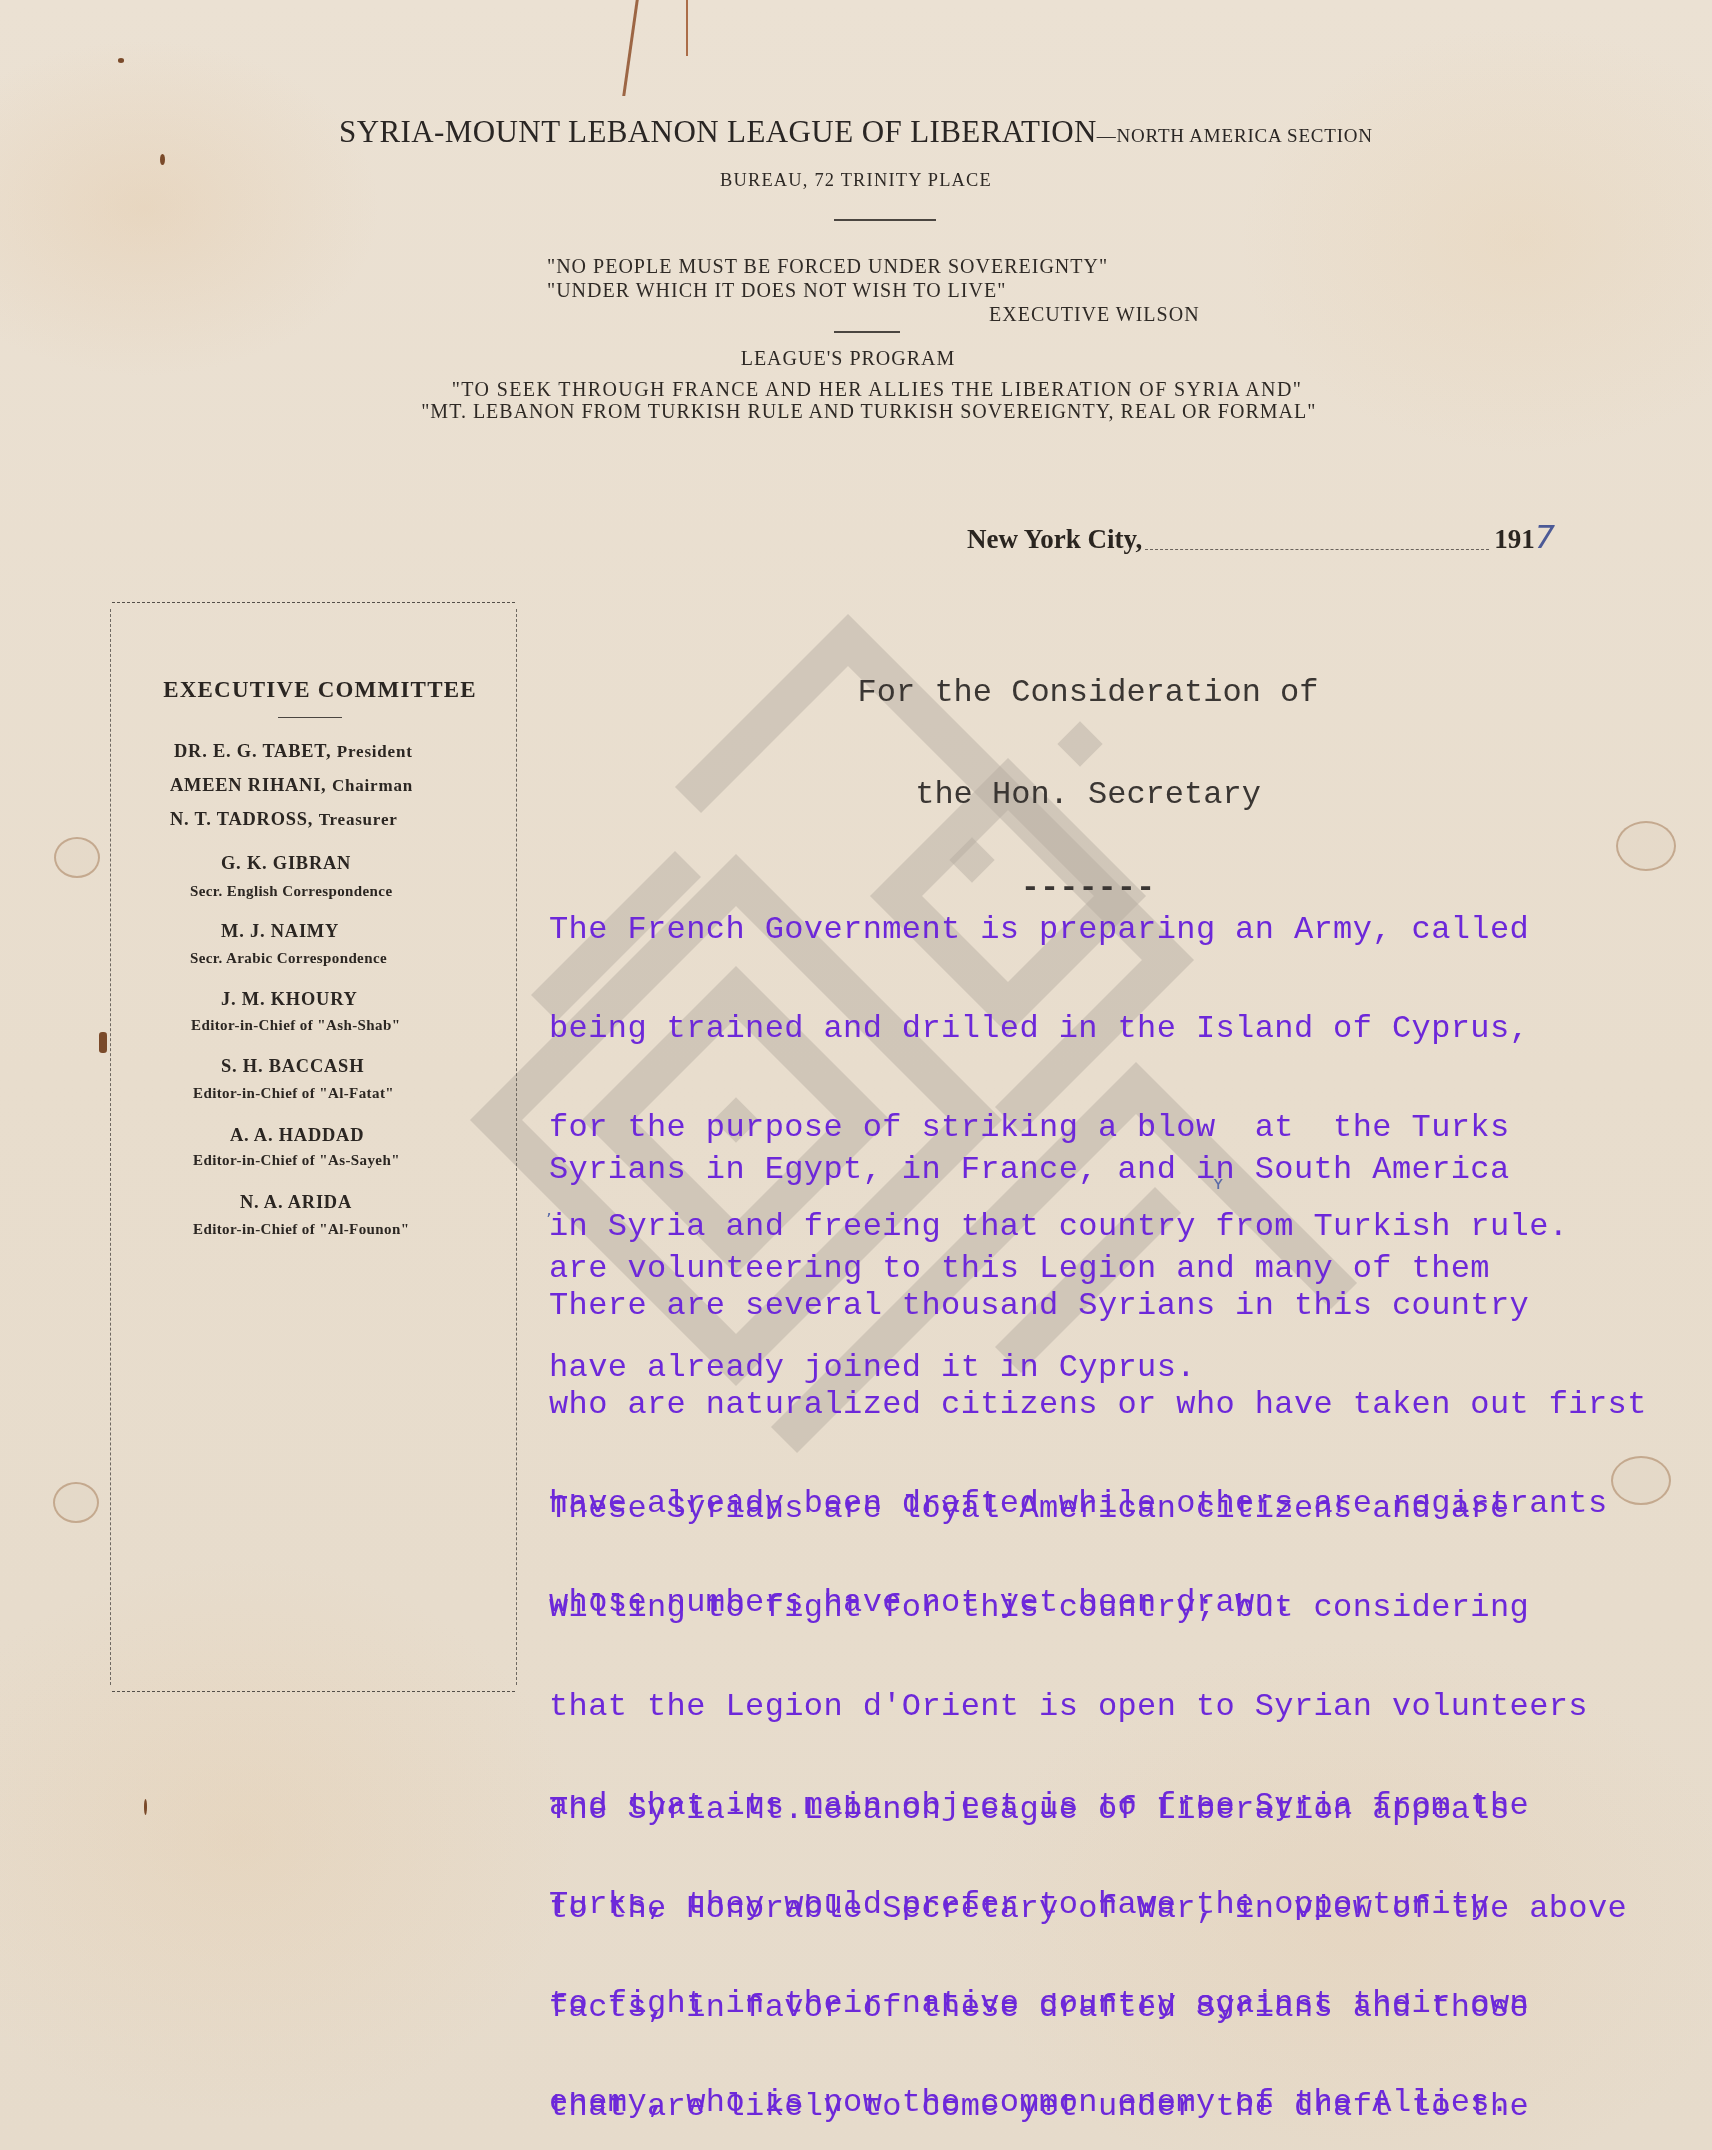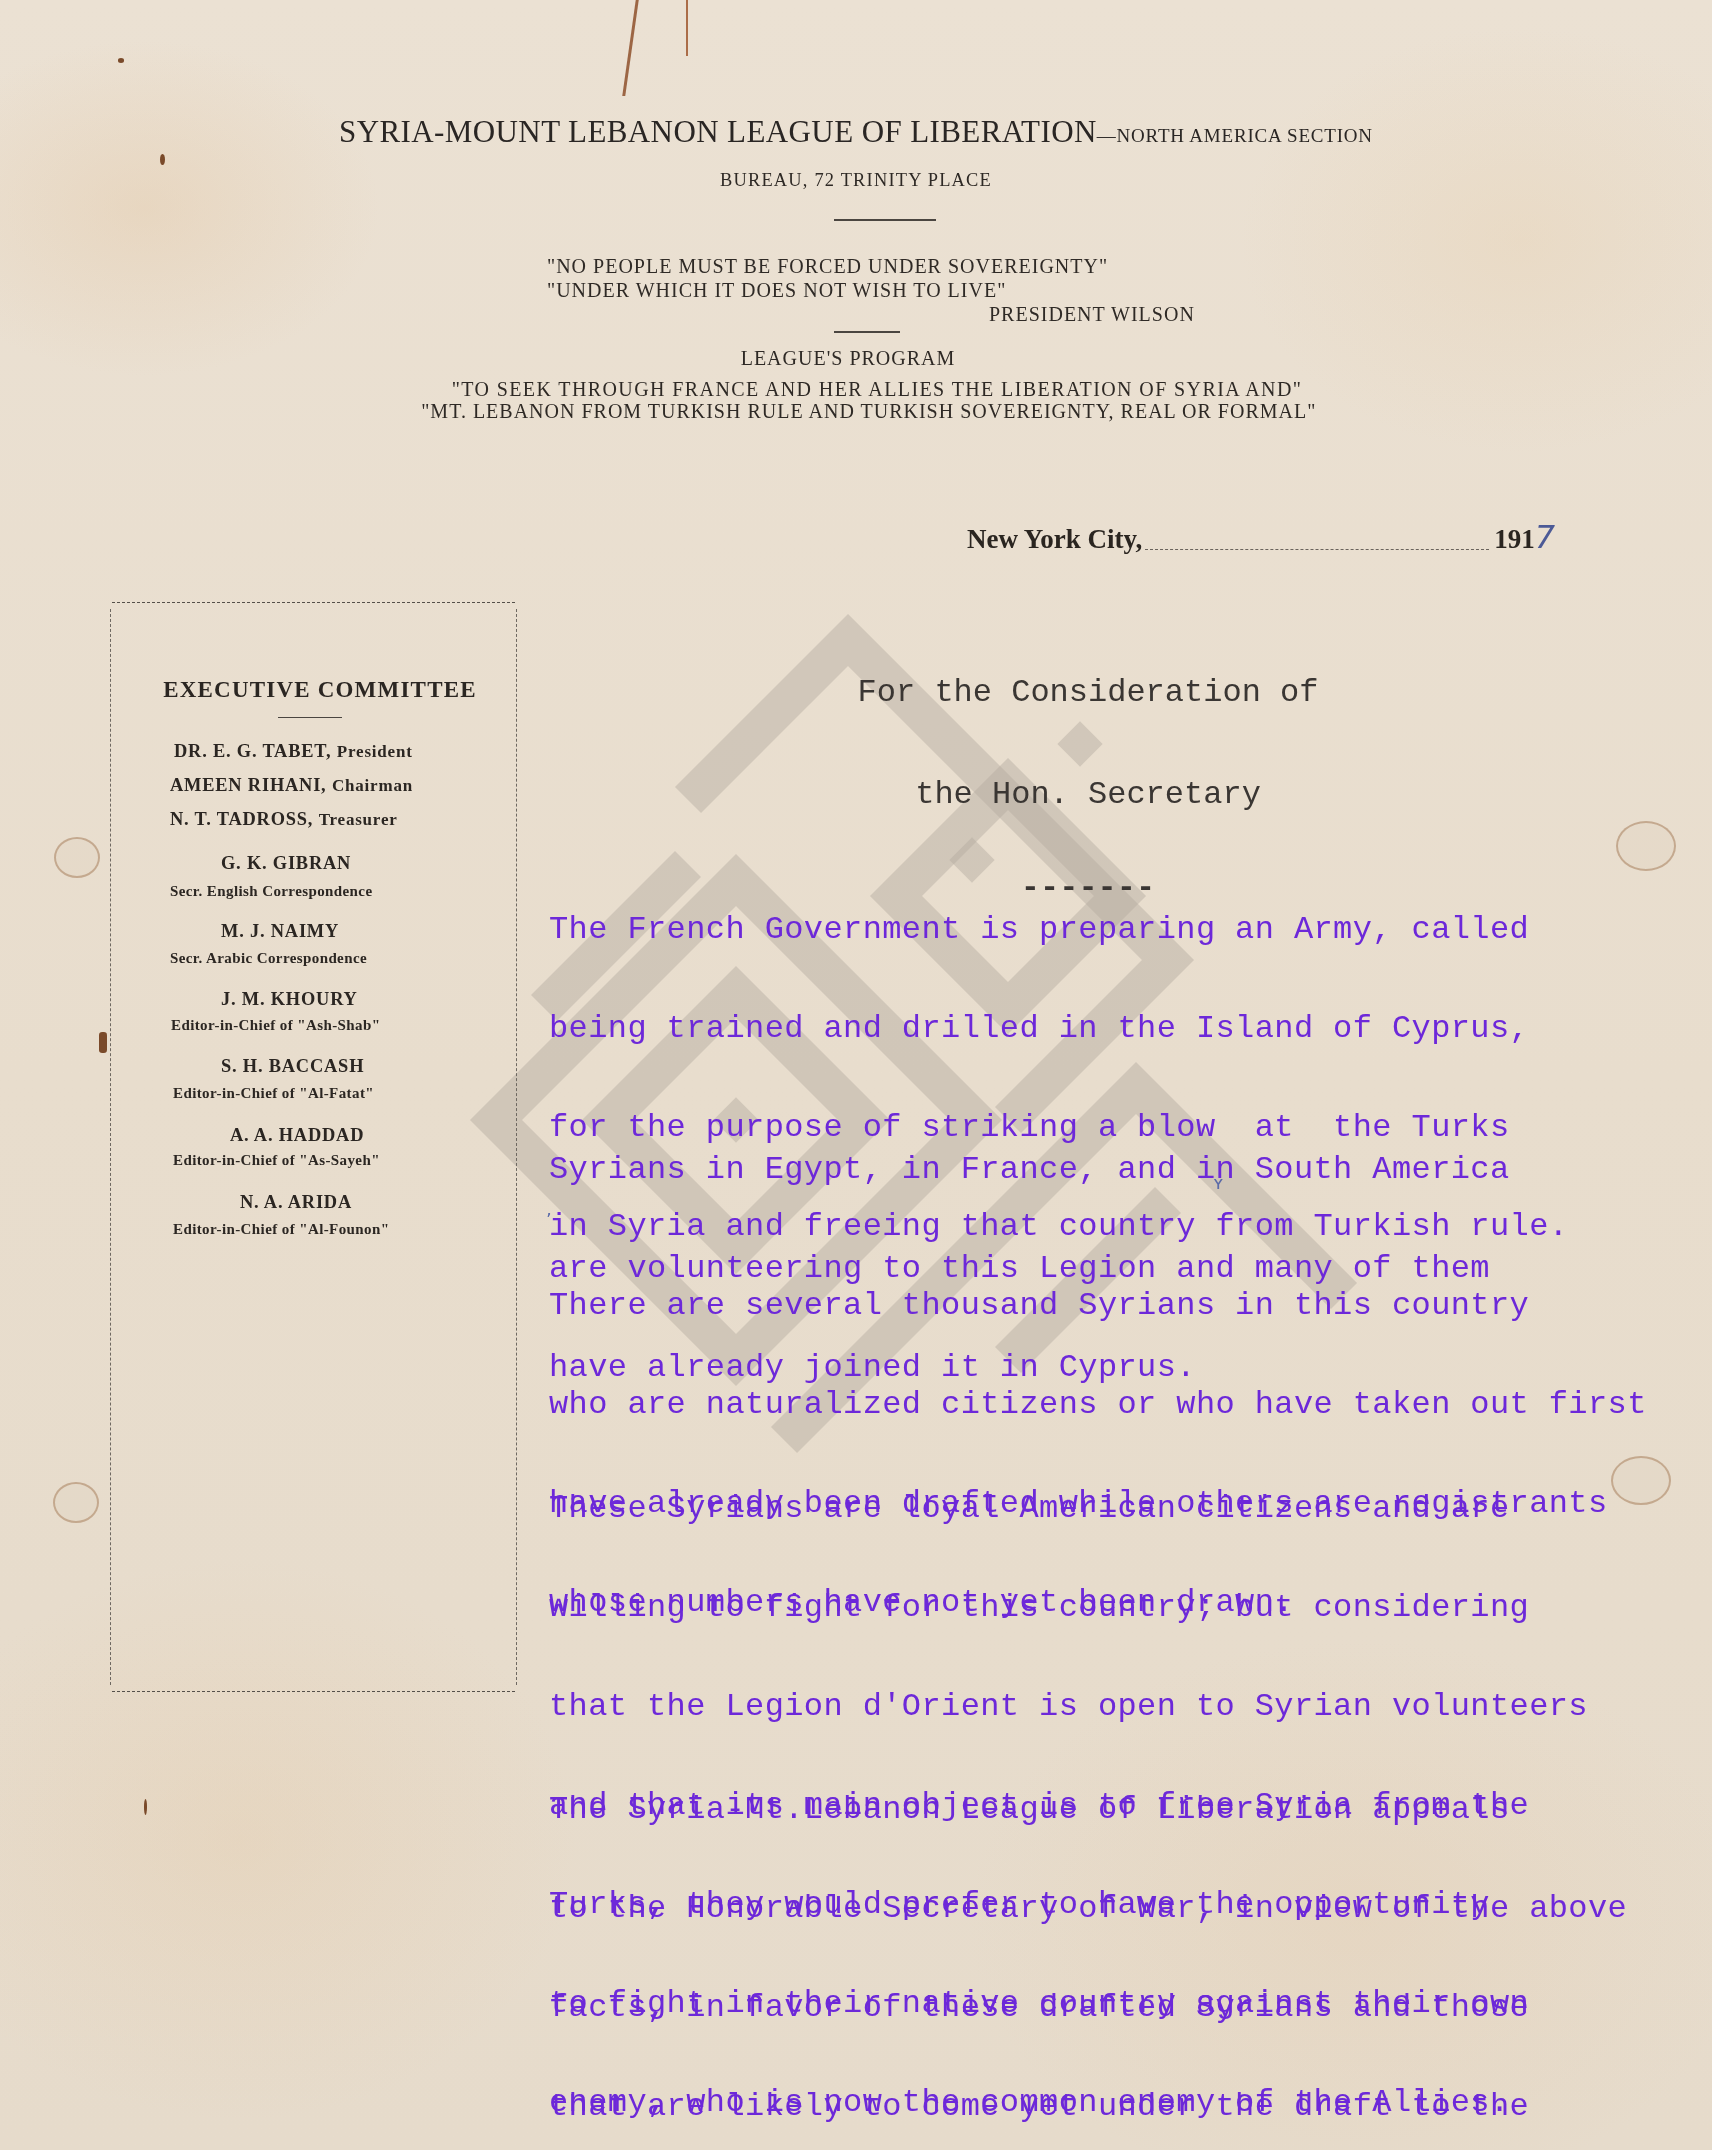--- a/index.html
+++ b/index.html
@@ -36,21 +36,21 @@
   
   .exec-box {
     left: 112px; top: 602px; width: 403px; height: 1088px;
     border-top: 1.6px dashed #55504a; border-bottom: 1.6px dashed #55504a;
   }
   .exec-box .vline-l { position: absolute; left: -1.6px; top: 6.4px; bottom: 6.4px; border-left: 1.6px dashed #6e6861; }
   .exec-box .vline-r { position: absolute; right: -1.6px; top: 6.4px; bottom: 6.4px; border-left: 1.6px dashed #6e6861; }
   .exec-heading { font-size: 23px; font-weight: bold; letter-spacing: 1.2px; text-align: center; }
   .member { font-size: 18.4px; letter-spacing: 0.8px; white-space: nowrap; }
   .member b { font-weight: bold; }
-  .role-line { font-size: 15px; letter-spacing: 0.4px; white-space: nowrap; font-weight: bold; }
+  .role-line { font-size: 15px; letter-spacing: 0.4px; white-space: nowrap; font-weight: bold; margin-left: 20px; }
 
   
   .typed { font-size: 32px; line-height: 33px; color: #6d28d9; white-space: pre; letter-spacing: 0.4px; }
   .typed-head { font-size: 32px; line-height: 34px; color: #3a3633; white-space: pre; text-align: center; }
 
   
   .watermark { left: 448px; top: 560px; width: 960px; height: 960px; pointer-events: none; }
 
   
   .punch { border: 2.4px solid rgba(170,130,95,0.55); border-radius: 50%; background: rgba(225,212,195,0.4); }
@@ -89,21 +89,21 @@
 
 <div class="abs lh-title serif">
   <span>SYRIA-MOUNT LEBANON LEAGUE OF LIBERATION</span><span class="small">—NORTH AMERICA SECTION</span>
 </div>
 <div class="abs lh-line serif" style="top:170px; font-size:18.4px; letter-spacing:1.2px;">BUREAU, 72 TRINITY PLACE</div>
 <div class="abs rule" style="left:834px; top:219px; width:102px;"></div>
 
 <div class="abs quote-block serif" style="left:547px; top:254px;">
   <div>"NO PEOPLE MUST BE FORCED UNDER SOVEREIGNTY"</div>
   <div>"UNDER WHICH IT DOES NOT WISH TO LIVE"</div>
-  <div style="margin-left:442px;">PRESIDENT WILSON</div>
+  <div style="margin-left:442px;">EXECUTIVE WILSON</div>
 </div>
 <div class="abs rule" style="left:834px; top:331px; width:66px;"></div>
 
 <div class="abs lh-line serif" style="top:347px; font-size:20px; letter-spacing:1px; left:-8px;">LEAGUE'S PROGRAM</div>
 <div class="abs lh-line serif" style="top:378px; font-size:20px; letter-spacing:1.4px; left:21px;">"TO SEEK THROUGH FRANCE AND HER ALLIES THE LIBERATION OF SYRIA AND"</div>
 <div class="abs lh-line serif" style="top:400px; font-size:20px; letter-spacing:1px; left:12.8px;">"MT. LEBANON FROM TURKISH RULE AND TURKISH SOVEREIGNTY, REAL OR FORMAL"</div>
 
 <div class="abs date-line serif">
   <span>New York City,</span><span class="date-dots"></span><span>191</span><span style="font-family:'DejaVu Sans', sans-serif; font-weight:normal; font-style:italic; color:#4c5a96; font-size:32px;">7</span>
 </div>

